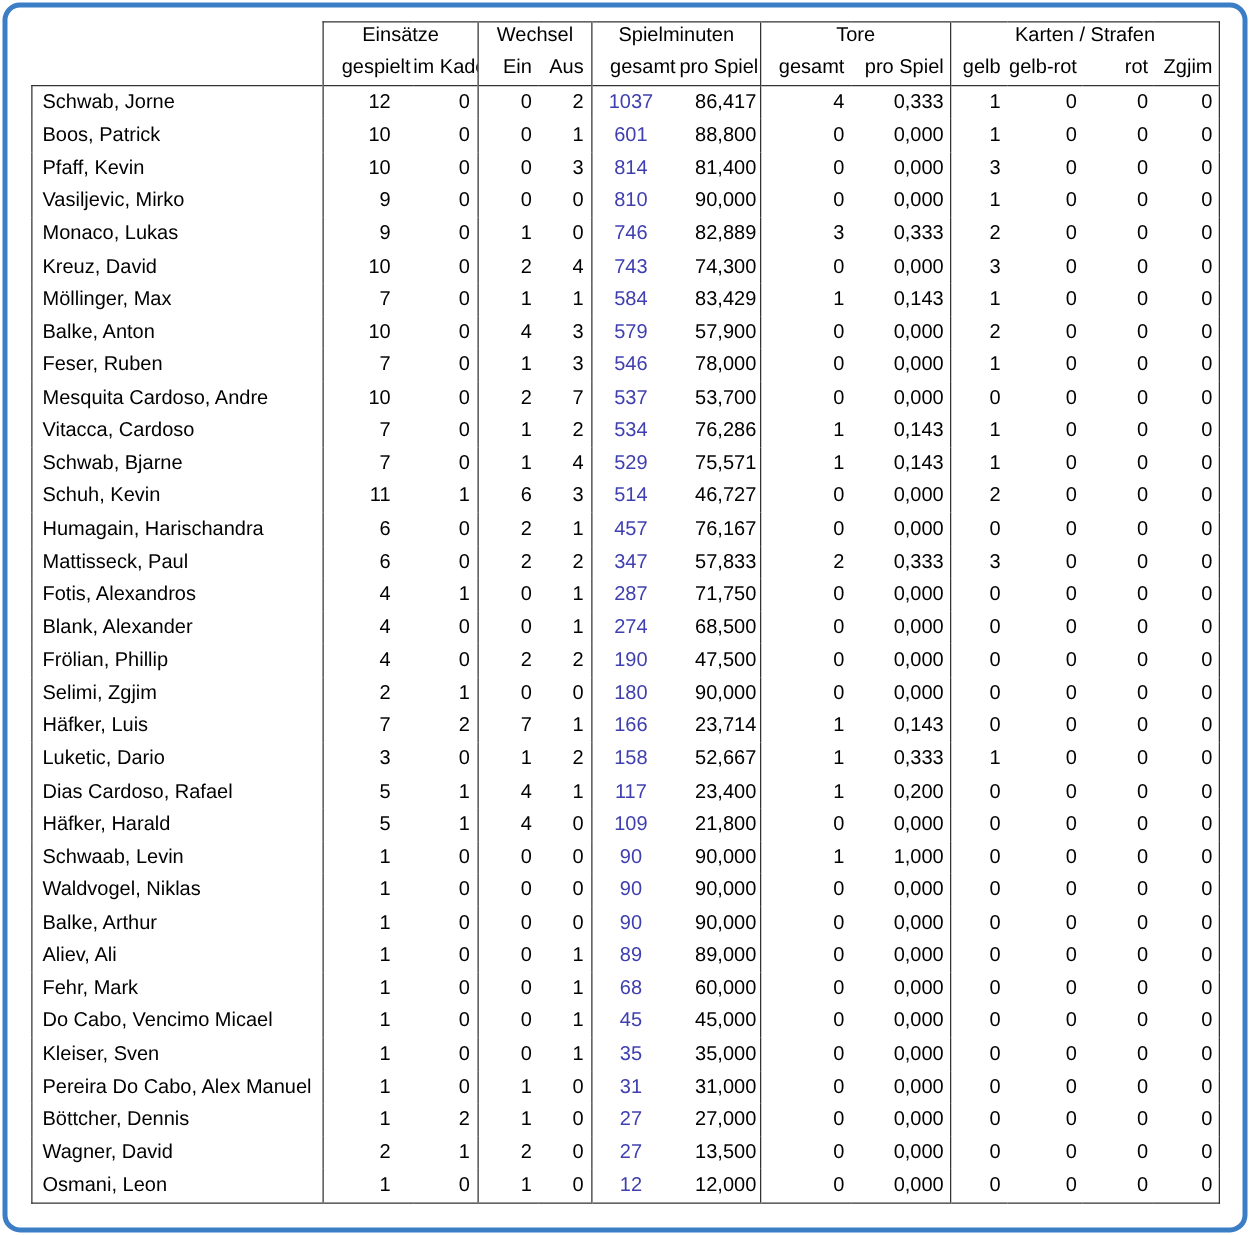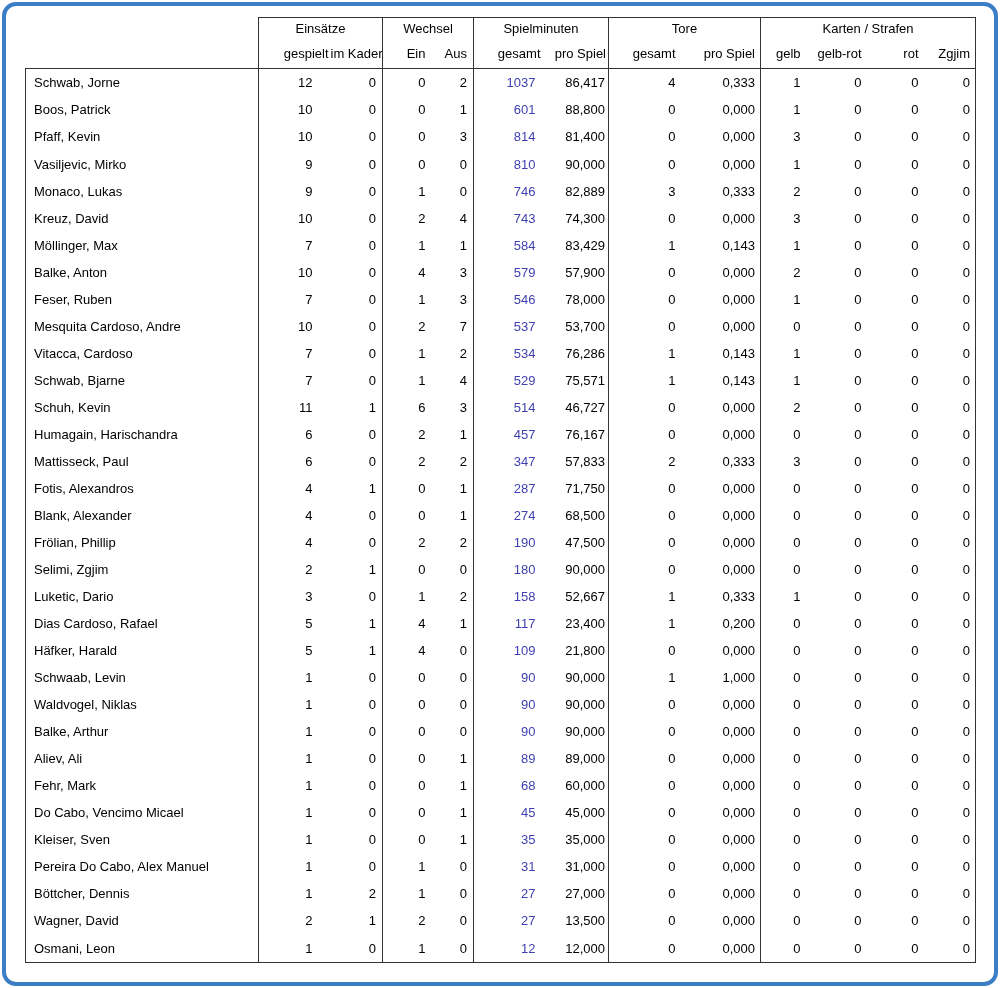--- a/index.html
+++ b/index.html
@@ -9,21 +9,21 @@
     color:#000;position:relative;overflow:hidden;
   }
   .frame{
     position:absolute;left:2px;top:2px;right:2px;bottom:2px;
     border:4px solid #3b7ec6;border-radius:14px;
     pointer-events:none;
   }
   table.stats{
     position:absolute;left:25px;top:17px;width:950px;height:946px;
     border-collapse:collapse;table-layout:fixed;
-    font-size:13px;
+    font-size:16px;
   }
   th,td{
     padding:0;margin:0;font-weight:normal;white-space:nowrap;overflow:hidden;
     vertical-align:middle;text-align:right;
   }
   
   col.w-name{width:233px}col.w-gespielt{width:72px}col.w-imkader{width:52px}
   col.w-ein{width:48px}col.w-aus{width:43px}col.w-mges{width:70px}col.w-mpro{width:65px}
   col.w-tges{width:72px}col.w-tpro{width:80px}col.w-gelb{width:45px}
   col.w-gelbrot{width:60px}col.w-rot{width:57px}col.w-zeit{width:53px}
@@ -54,21 +54,21 @@
   th.col-gelbrot{padding-right:4px}
   th.col-rot{padding-right:4px}
   th.col-zeit{padding-right:5px}
 
   
   td.col-name{text-align:left;padding-left:8px;}
   td.col-gespielt{padding-right:18px}
   td.col-imkader{padding-right:6px}
   td.col-ein{padding-right:5px}
   td.col-aus{padding-right:6px}
-  td.col-mges{padding-right:8px;color:#3f3faf;}
+  td.col-mges{padding-right:8px;color:#3f3faf;text-align:center;}
   td.col-mpro{padding-right:3px}
   td.col-tges{padding-right:5px}
   td.col-tpro{padding-right:5px}
   td.col-gelb{padding-right:5px}
   td.col-gelbrot{padding-right:4px}
   td.col-rot{padding-right:4px}
   td.col-zeit{padding-right:5px}
 </style>
 </head>
 <body>
@@ -396,20 +396,35 @@
         <td class="col-mges gl">180</td>
         <td class="col-mpro">90,000</td>
         <td class="col-tges gl">0</td>
         <td class="col-tpro">0,000</td>
         <td class="col-gelb gl">0</td>
         <td class="col-gelbrot">0</td>
         <td class="col-rot">0</td>
         <td class="col-zeit gr">0</td>
       </tr>
       <tr>
+        <td class="col-name">Häfker, Luis</td>
+        <td class="col-gespielt gl">7</td>
+        <td class="col-imkader">2</td>
+        <td class="col-ein gl">7</td>
+        <td class="col-aus">1</td>
+        <td class="col-mges gl">166</td>
+        <td class="col-mpro">23,714</td>
+        <td class="col-tges gl">1</td>
+        <td class="col-tpro">0,143</td>
+        <td class="col-gelb gl">0</td>
+        <td class="col-gelbrot">0</td>
+        <td class="col-rot">0</td>
+        <td class="col-zeit gr">0</td>
+      </tr>
+      <tr>
         <td class="col-name">Luketic, Dario</td>
         <td class="col-gespielt gl">3</td>
         <td class="col-imkader">0</td>
         <td class="col-ein gl">1</td>
         <td class="col-aus">2</td>
         <td class="col-mges gl">158</td>
         <td class="col-mpro">52,667</td>
         <td class="col-tges gl">1</td>
         <td class="col-tpro">0,333</td>
         <td class="col-gelb gl">1</td>

